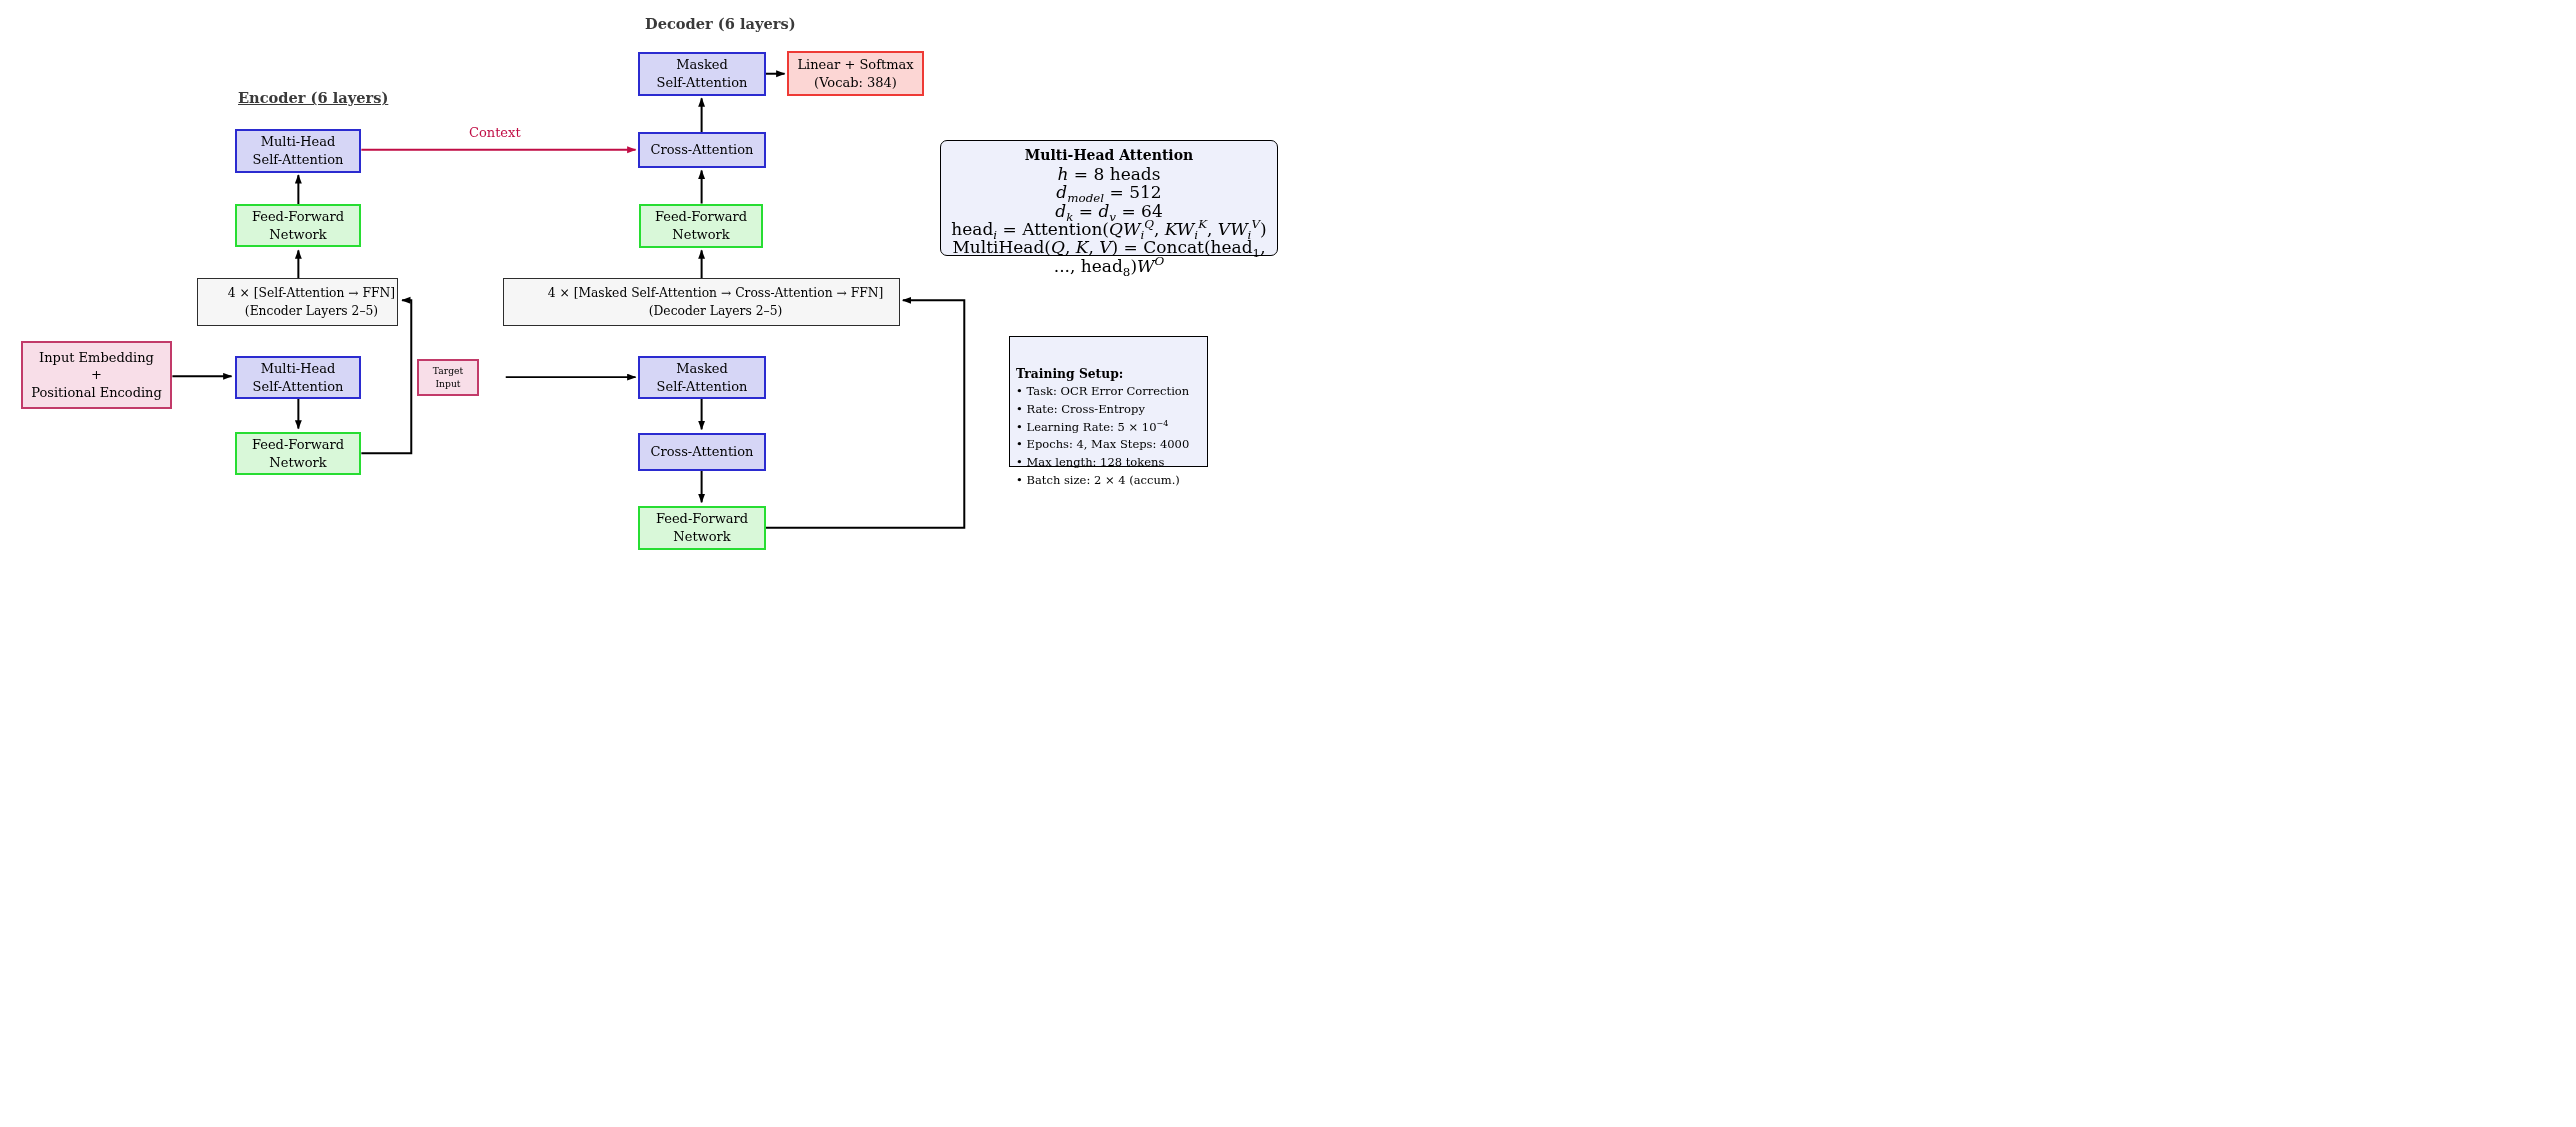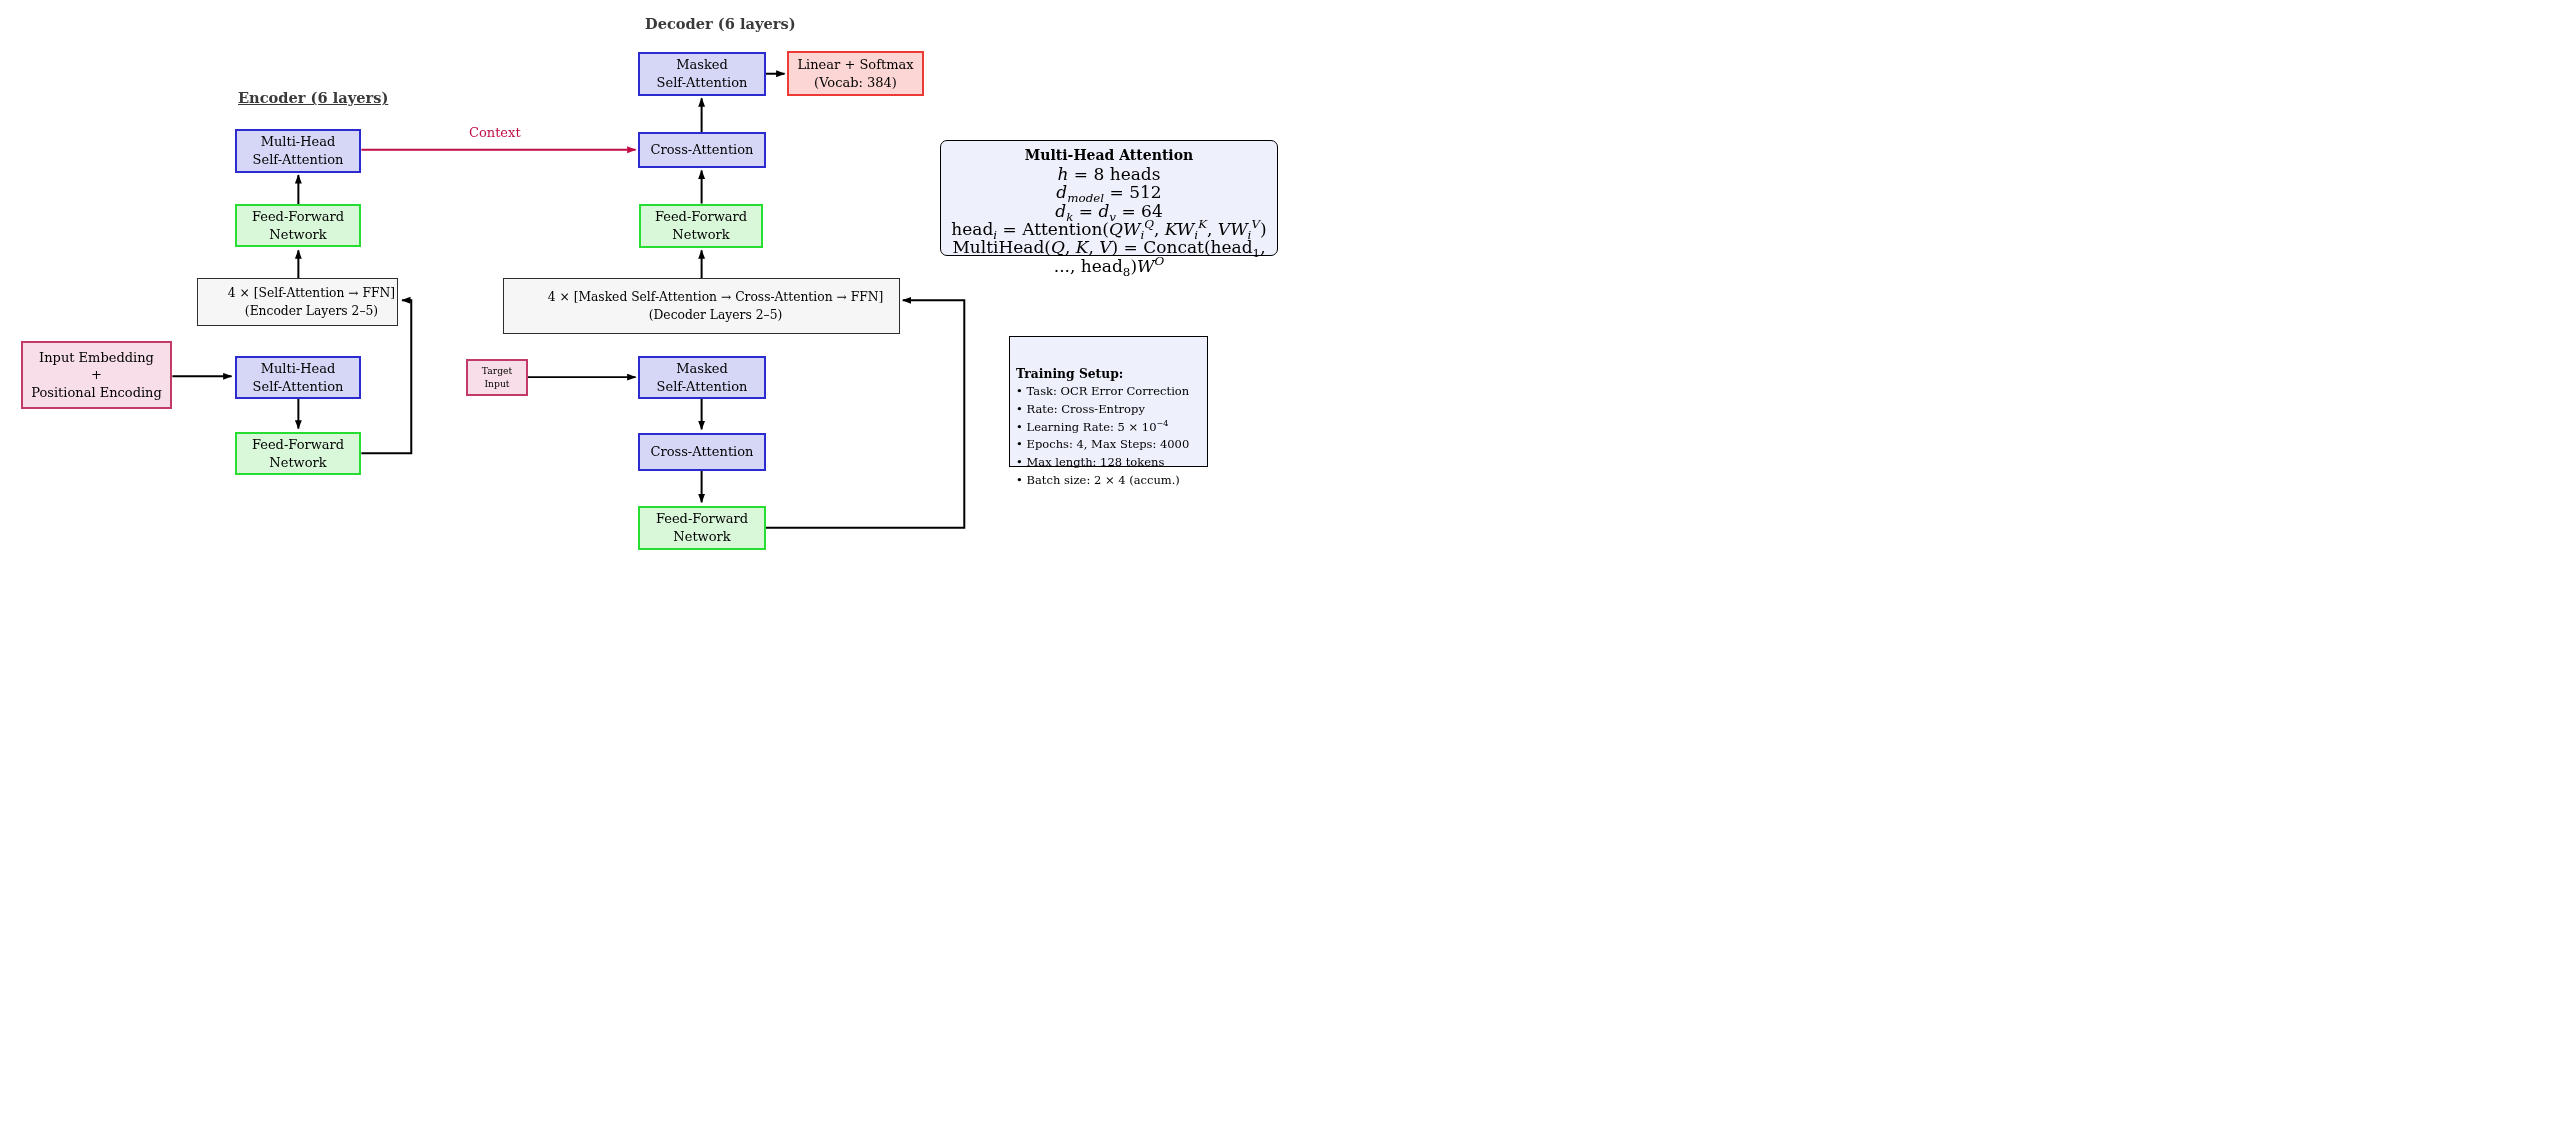--- a/index.html
+++ b/index.html
@@ -97,25 +97,25 @@
 
   <div class="context-label" style="left:469px; top:125px;">Context</div>
 
   <div class="box blue" style="left:638px; top:52px; width:128px; height:44px;">Masked
 Self-Attention</div>
   <div class="box red" style="left:787px; top:51px; width:137px; height:45px;">Linear + Softmax
 (Vocab: 384)</div>
   <div class="box blue" style="left:638px; top:132px; width:128px; height:36px;">Cross-Attention</div>
   <div class="box green" style="left:639px; top:204px; width:124px; height:44px;">Feed-Forward
 Network</div>
-  <div class="box repeat" style="left:503px; top:278px; width:397px; height:56px;">
+  <div class="box repeat" style="left:503px; top:278px; width:397px; height:48px;">
     <div>4 × [Masked Self-Attention → Cross-Attention → FFN]</div>
     <div>(Decoder Layers 2–5)</div>
   </div>
-  <div class="box pink small-text" style="left:466px; top:359px; width:62px; height:37px;">Target
+  <div class="box pink small-text" style="left:417px; top:359px; width:62px; height:37px;">Target
 Input</div>
   <div class="box blue" style="left:638px; top:356px; width:128px; height:43px;">Masked
 Self-Attention</div>
   <div class="box blue" style="left:638px; top:433px; width:128px; height:38px;">Cross-Attention</div>
   <div class="box green" style="left:638px; top:506px; width:128px; height:44px;">Feed-Forward
 Network</div>
 
   <div class="panel panel-rounded" style="left:940px; top:140px; width:338px; height:116px;">
     <div class="panel-title">Multi-Head Attention</div>
     <div class="panel-line"><i>h</i> = 8 heads</div>

